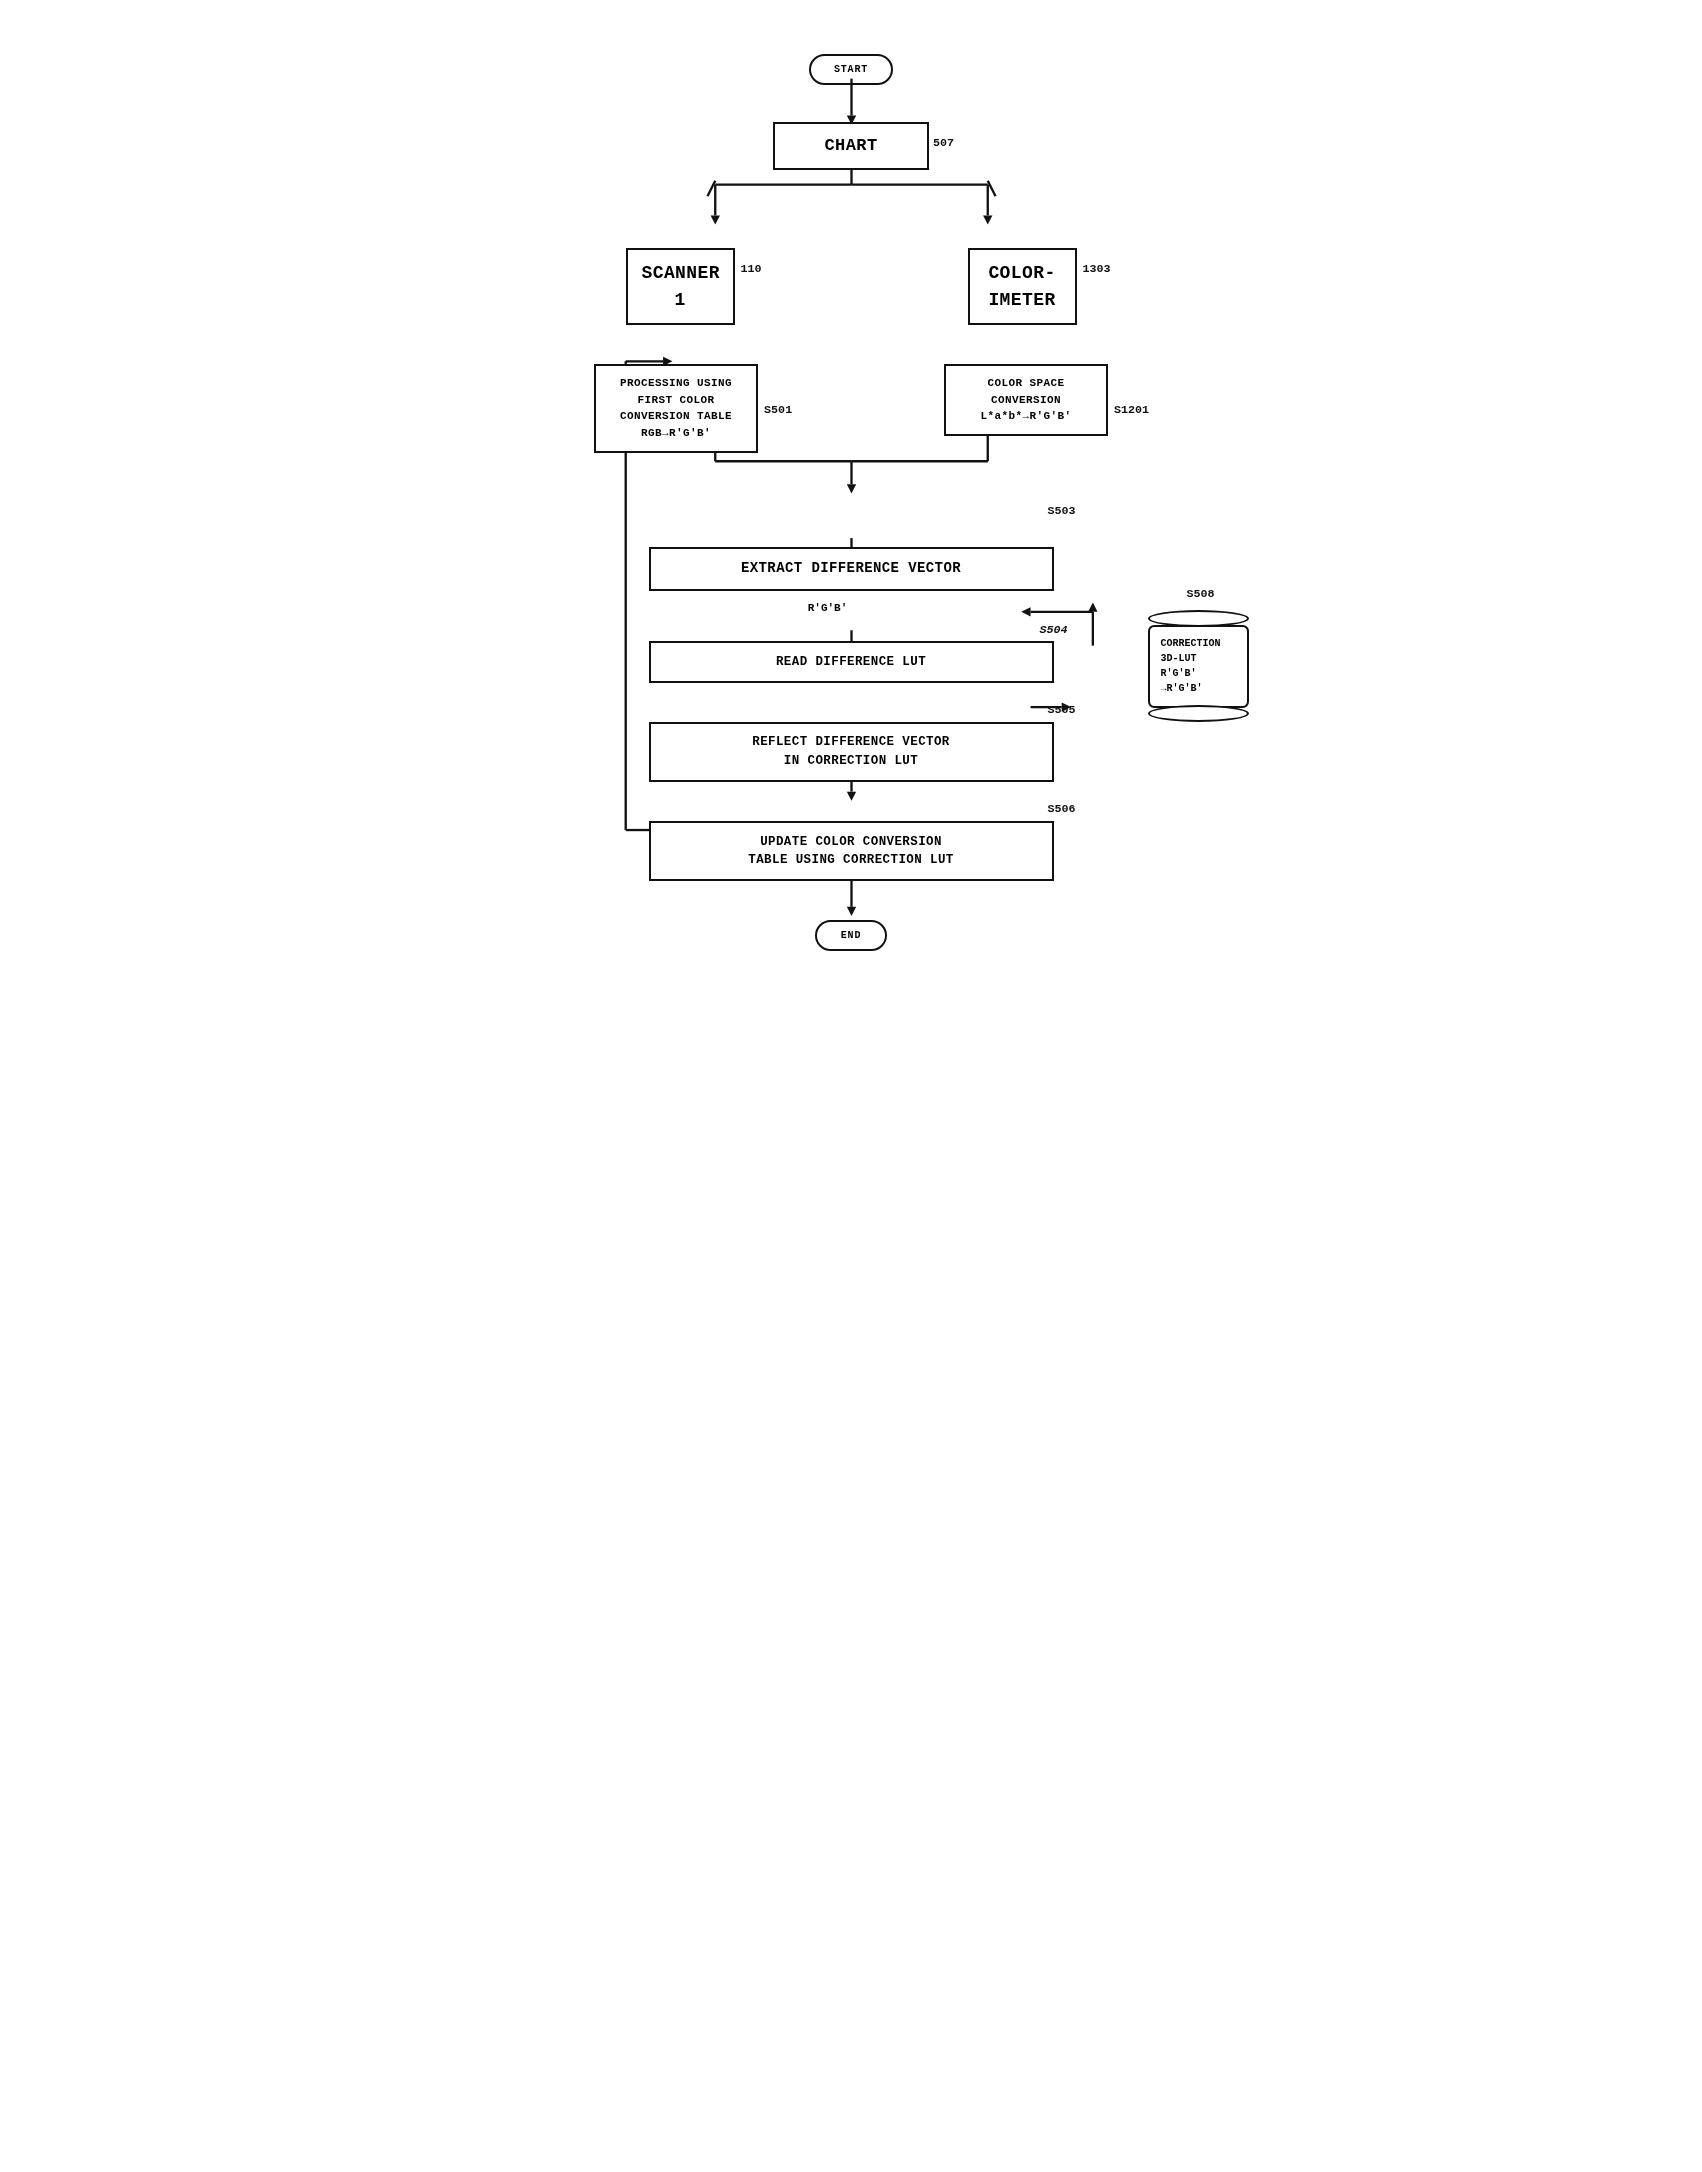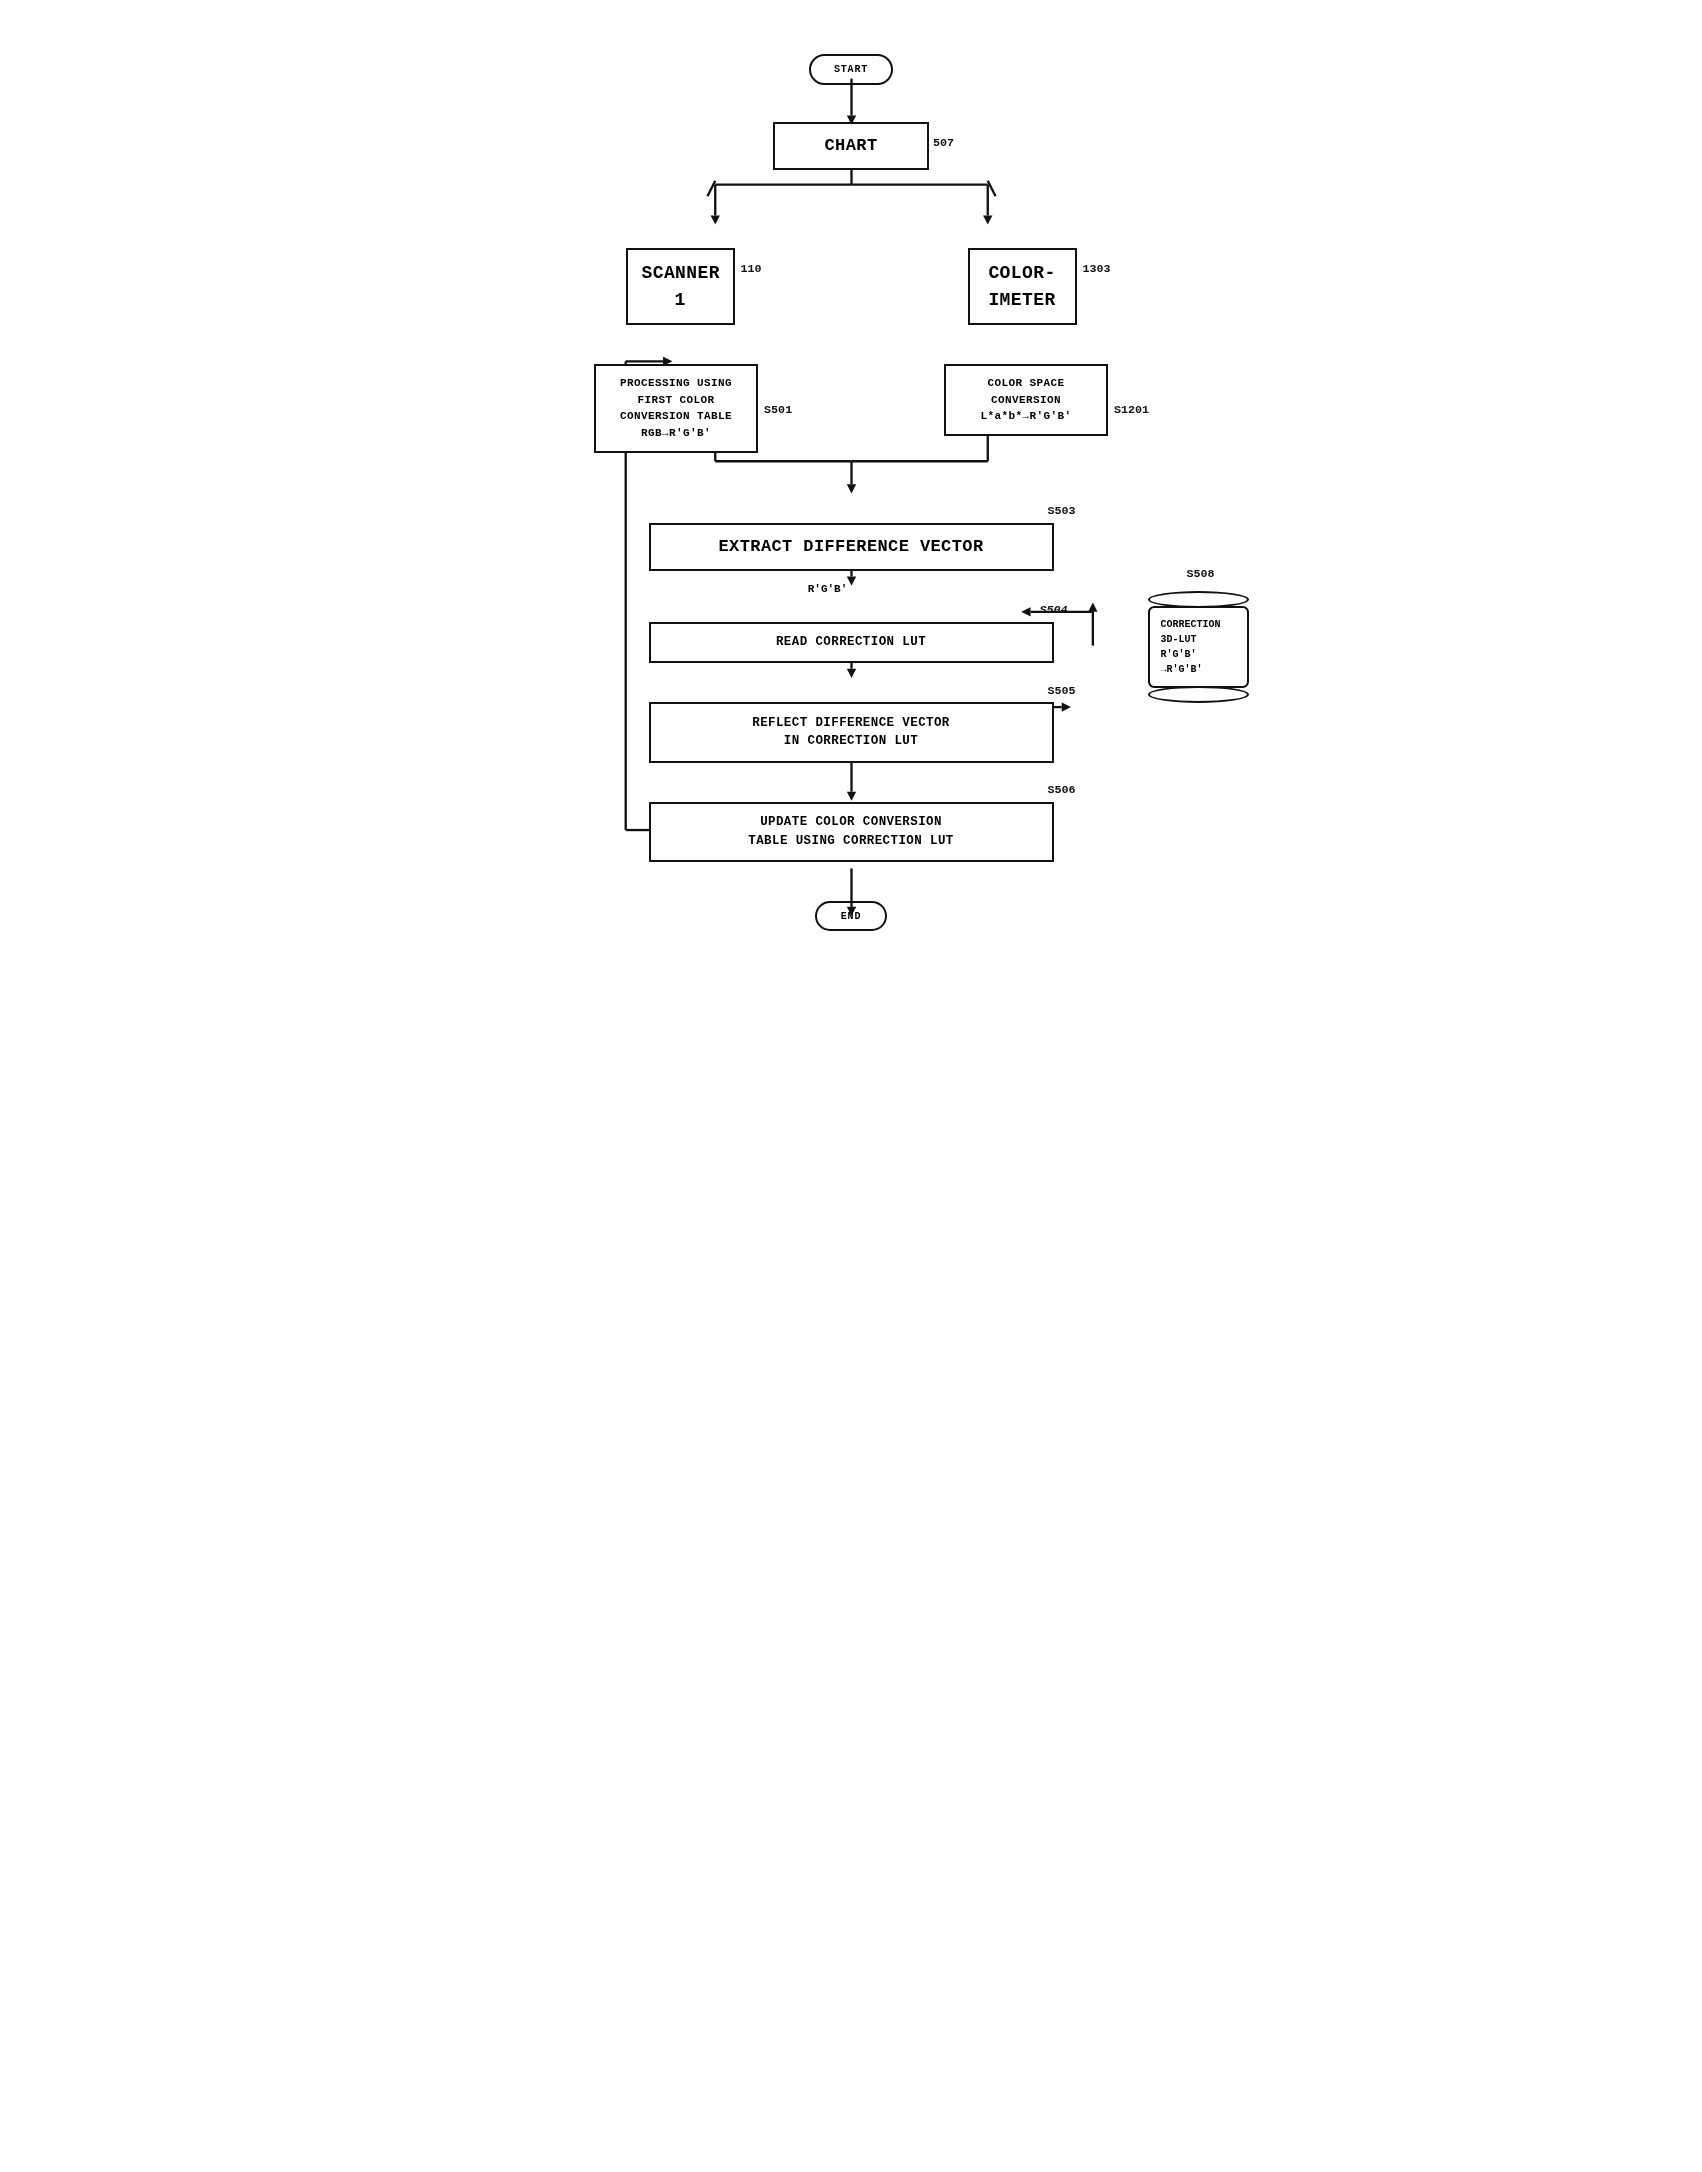--- a/index.html
+++ b/index.html
@@ -188,33 +188,33 @@
     </div>
     <div style="position:relative;">
       <div class="box-rect" style="width:164px;font-size:11px;">COLOR SPACE<br>CONVERSION<br>L*a*b*→R'G'B'</div>
       <span class="label-ref" style="position:absolute;left:170px;top:39px;">S1201</span>
     </div>
   </div>
 
   <div style="height:70px;"></div>
 
   <div style="display:flex;justify-content:center;position:relative;">
-    <div class="box-rect" style="width:405px;font-size:17px;">EXTRACT DIFFERENCE VECTOR</div>
+    <div class="box-rect" style="width:405px;font-size:14px;margin-top:24px;">EXTRACT DIFFERENCE VECTOR</div>
     <span class="label-ref" style="position:absolute;right:48px;top:-18.7px;">S503</span>
   </div>
 
   <div style="height:11.7px;"></div>
 
   <div style="display:flex;justify-content:center;">
     <span style="font-size:11px;font-weight:bold;font-family:'Courier New',monospace;margin-left:-47px;">R'G'B'</span>
   </div>
   <div style="height:27px;"></div>
 
   <div style="display:flex;justify-content:center;position:relative;">
-    <div class="box-rect" style="width:405px;font-size:12.5px;">READ CORRECTION LUT</div>
+    <div class="box-rect" style="width:405px;font-size:12.5px;">READ DIFFERENCE LUT</div>
     <span class="label-ref" style="position:absolute;right:56px;top:-18.7px;font-style:italic;">S504</span>
 
     <div style="position:absolute;right:-125px;top:-31px;">
       <span class="label-ref" style="position:absolute;left:39px;top:-23.4px;">S508</span>
       <div class="cylinder-top"></div>
       <div class="cylinder-body" style="font-size:10px;">CORRECTION<br>3D-LUT<br>R'G'B'<br>→R'G'B'</div>
       <div class="cylinder-bottom"></div>
     </div>
   </div>
 

